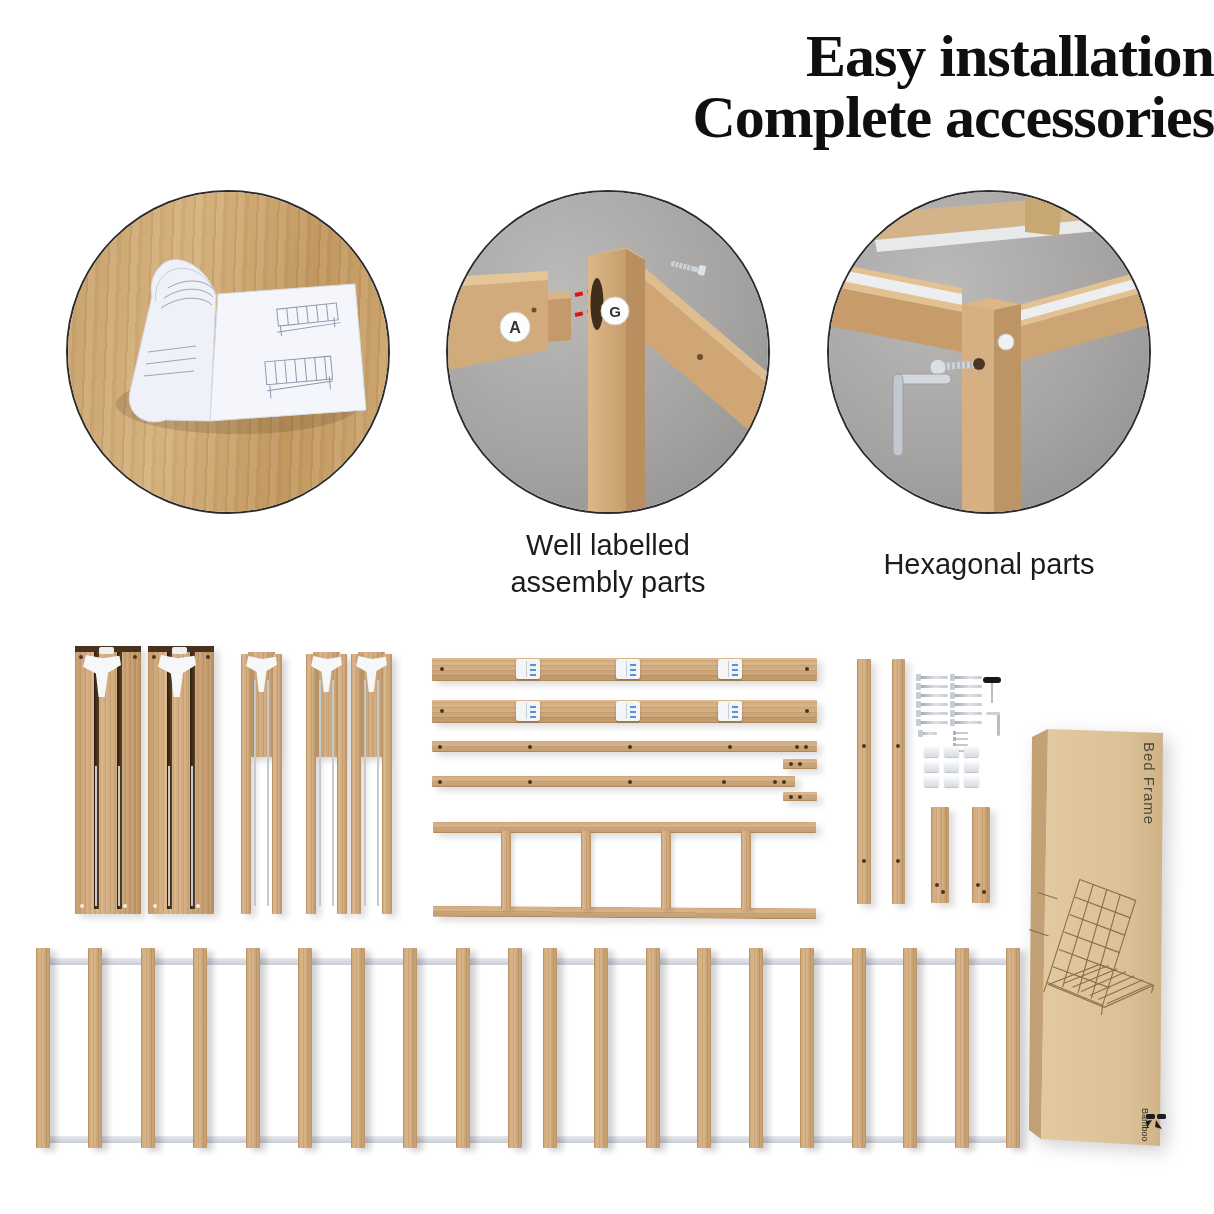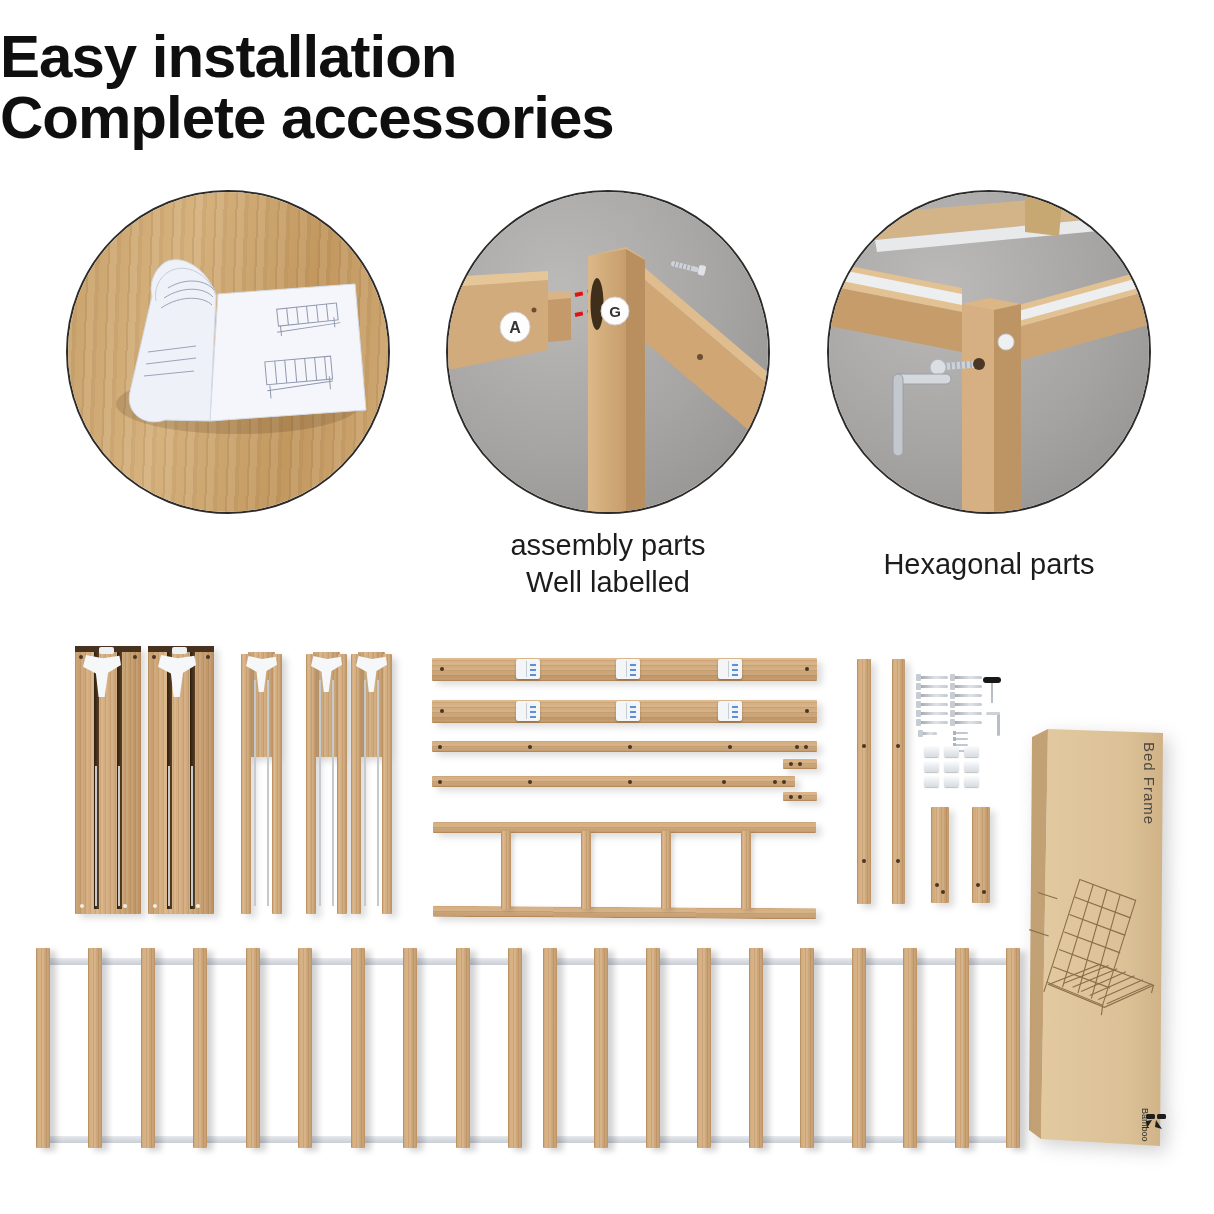--- a/index.html
+++ b/index.html
@@ -1,23 +1,23 @@
 <!DOCTYPE html>
 <html style="--title-text: #0f0f0f; --caption-text: #1c1c1c; --wood-light: #dab487; --wood-mid: #cfa87a; --wood-dark: #b98e5e; --wood-slot: #3c2c19; --photo-gray: #a5a4a2; --bamboo-table: #c9a26b; --strap-gray: #d5dae0; --bracket-white: #f3f5f7; --box-front: #ddc298; --box-side: #c2a274; --box-art-line: #8a6e4b; --arrow-red: #e01212; --metal-silver: #c8cdd4; --tool-black: #17181a; --clip-blue: #5b8fd6;"><head>
 <meta charset="utf-8">
 <style>
   html,body{margin:0;padding:0;}
   body{width:1214px;height:1214px;background:#ffffff;overflow:hidden;
        font-family:"Liberation Sans",sans-serif;}
   #canvas{position:relative;width:1214px;height:1214px;background:#fff;}
 
   
-  .title{position:absolute;top:26px;left:0;width:100%;text-align:left;
+  .title{position:absolute;top:26px;left:0;width:100%;text-align:right;
          font-weight:bold;color:var(--title-text,#0f0f0f);
-         font-size:60px;line-height:61px;letter-spacing:-1px;}
+         font-size:60px;line-height:61px;letter-spacing:-1px;font-family:Liberation Serif, serif;}
 
   
   .feature-circle{position:absolute;width:324px;height:324px;border-radius:50%;
                   border:2px solid #2b2b2b;overflow:hidden;box-sizing:border-box;}
   .feature-circle svg{position:absolute;inset:0;}
   .caption{position:absolute;text-align:center;color:#1c1c1c;
            font-size:29px;line-height:37px;}
 
   .bamboo-bg{position:absolute;inset:0;
     background:
@@ -153,22 +153,22 @@
         <rect x="250" y="70" width="7" height="10" rx="2" fill="#dfe3e8"></rect>
       </g>
 
       <circle cx="67" cy="135" r="15" fill="#fdfdfd" stroke="#d2d2d2"></circle>
       <text x="67" y="141" font-size="16" font-weight="bold" fill="#333" text-anchor="middle" font-family="Liberation Sans, sans-serif">A</text>
       <circle cx="167" cy="119" r="14" fill="#fdfdfd" stroke="#d2d2d2"></circle>
       <text x="167" y="125" font-size="15" font-weight="bold" fill="#333" text-anchor="middle" font-family="Liberation Sans, sans-serif">G</text>
     </svg>
   </div>
   <div class="caption" style="left:446px;top:527px;width:324px;">
+    <div>Well labelled</div>
     <div>assembly parts</div>
-    <div>Well labelled</div>
   </div>
 
   <div class="feature-circle" style="left:827px;top:190px;">
     <div class="gray-bg"></div>
     <svg viewBox="0 0 324 324" width="324" height="324">
 
       <polygon points="40,22 292,0 298,24 46,48" fill="#d3b488"></polygon>
       <polygon points="46,48 298,24 300,36 48,60" fill="#e8e9ea"></polygon>
       <polygon points="196,0 234,0 230,44 196,40" fill="#c8a872"></polygon>
 

